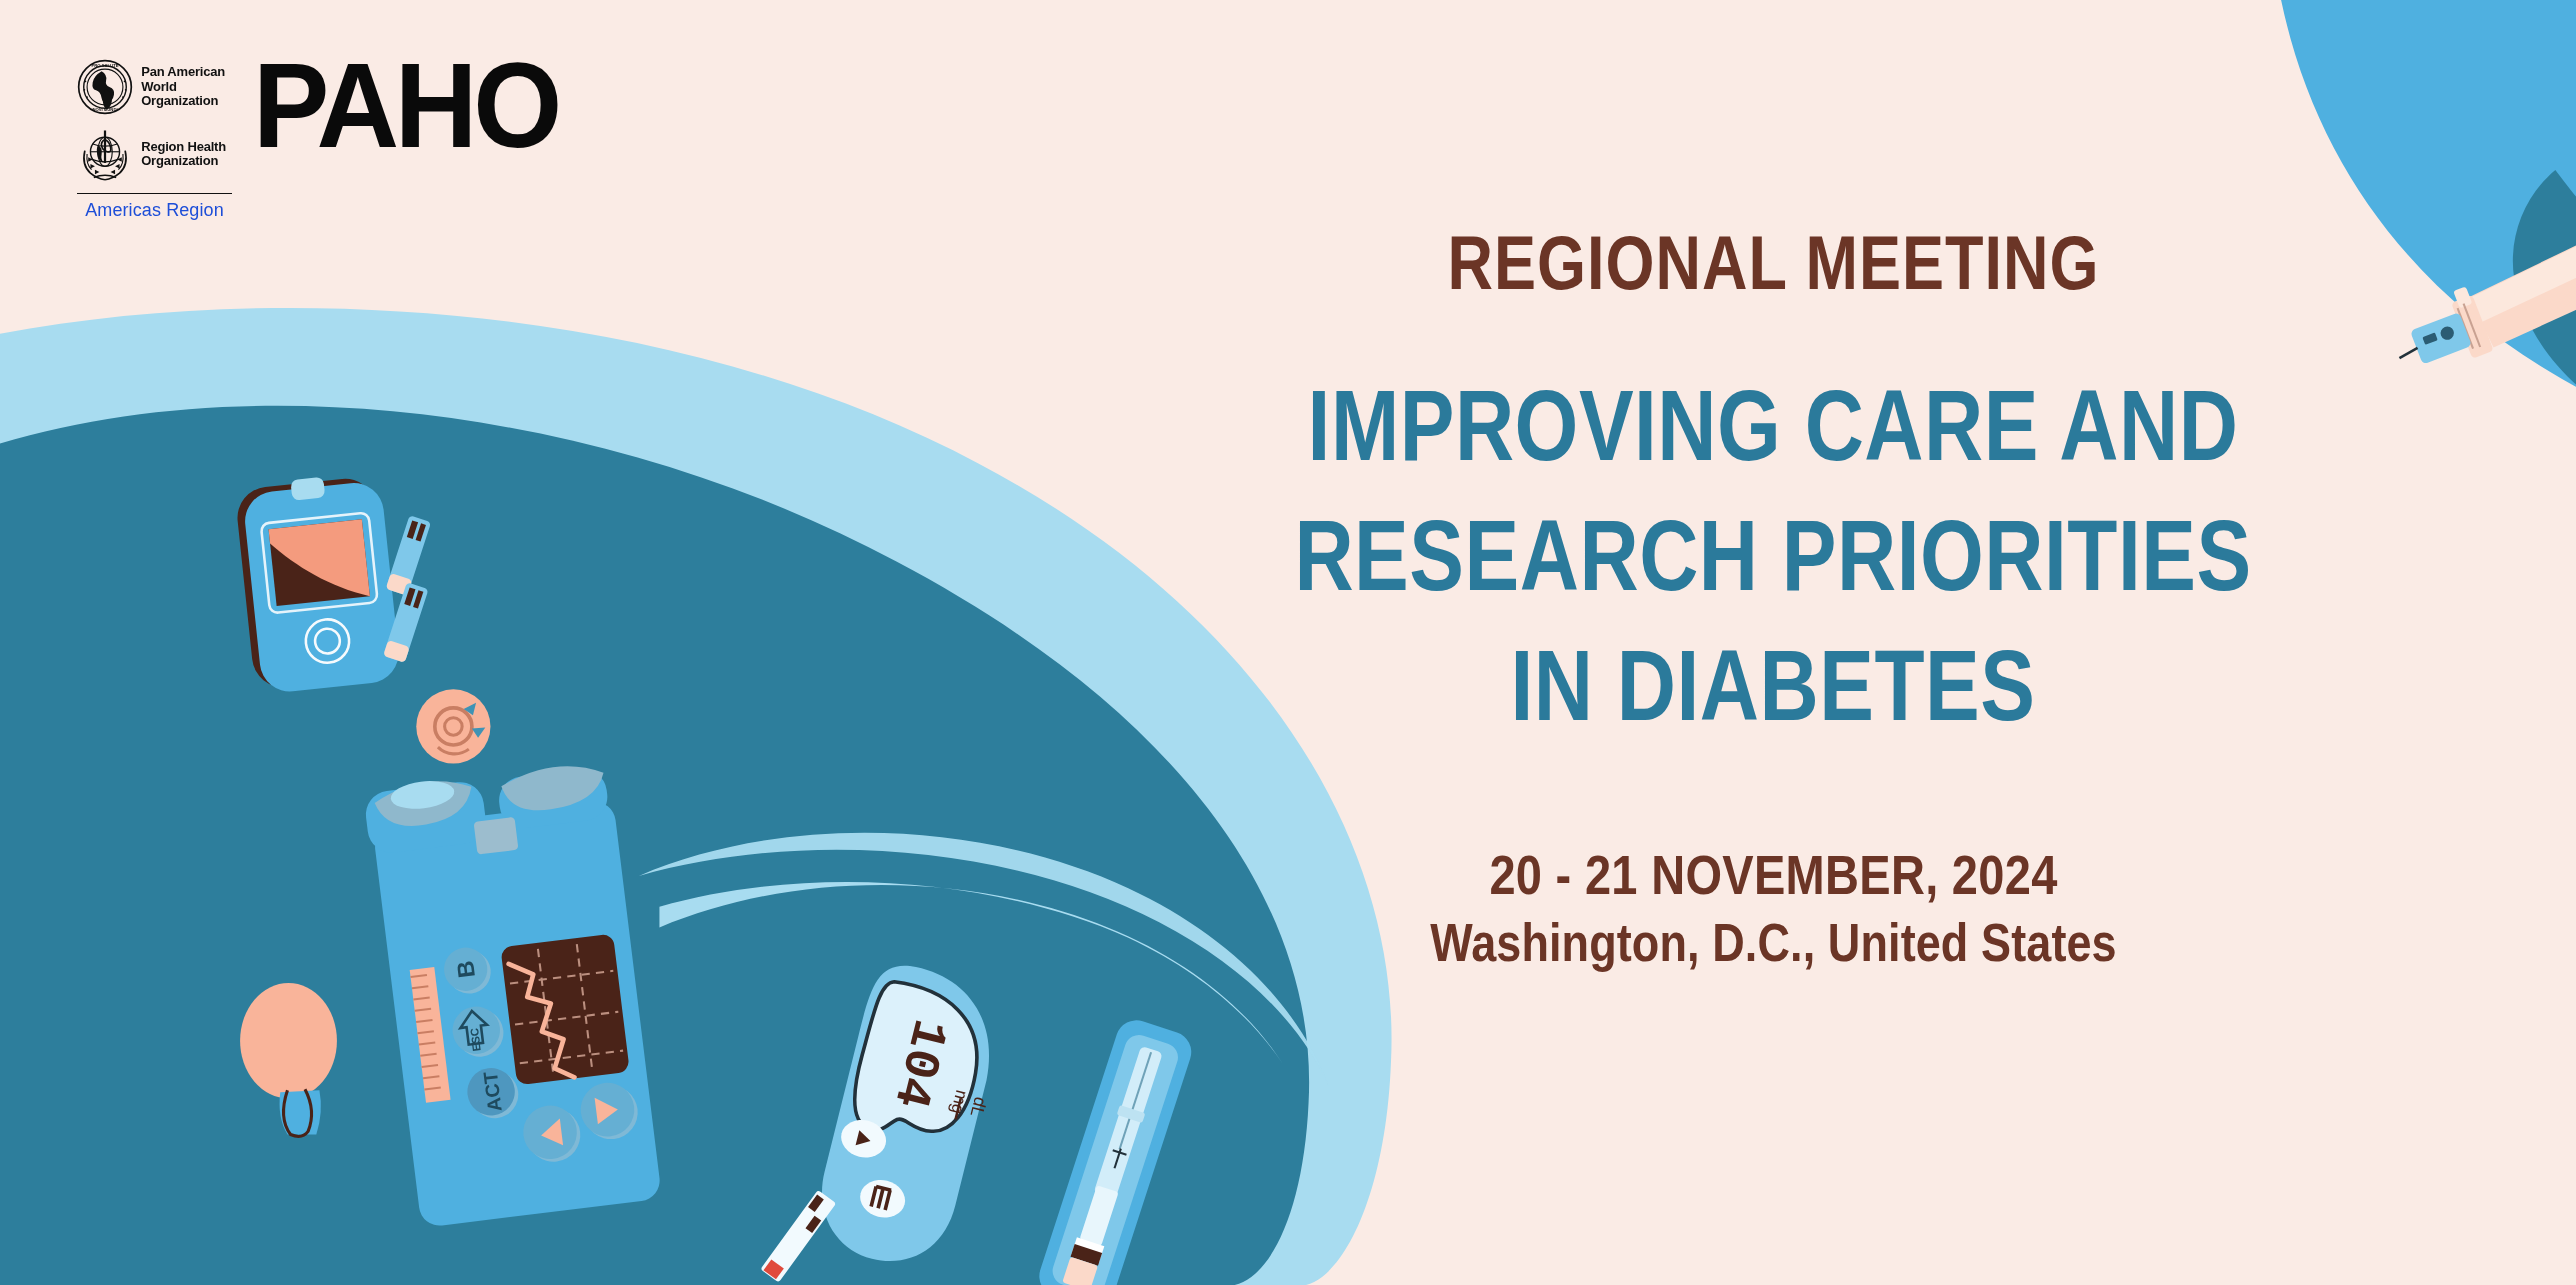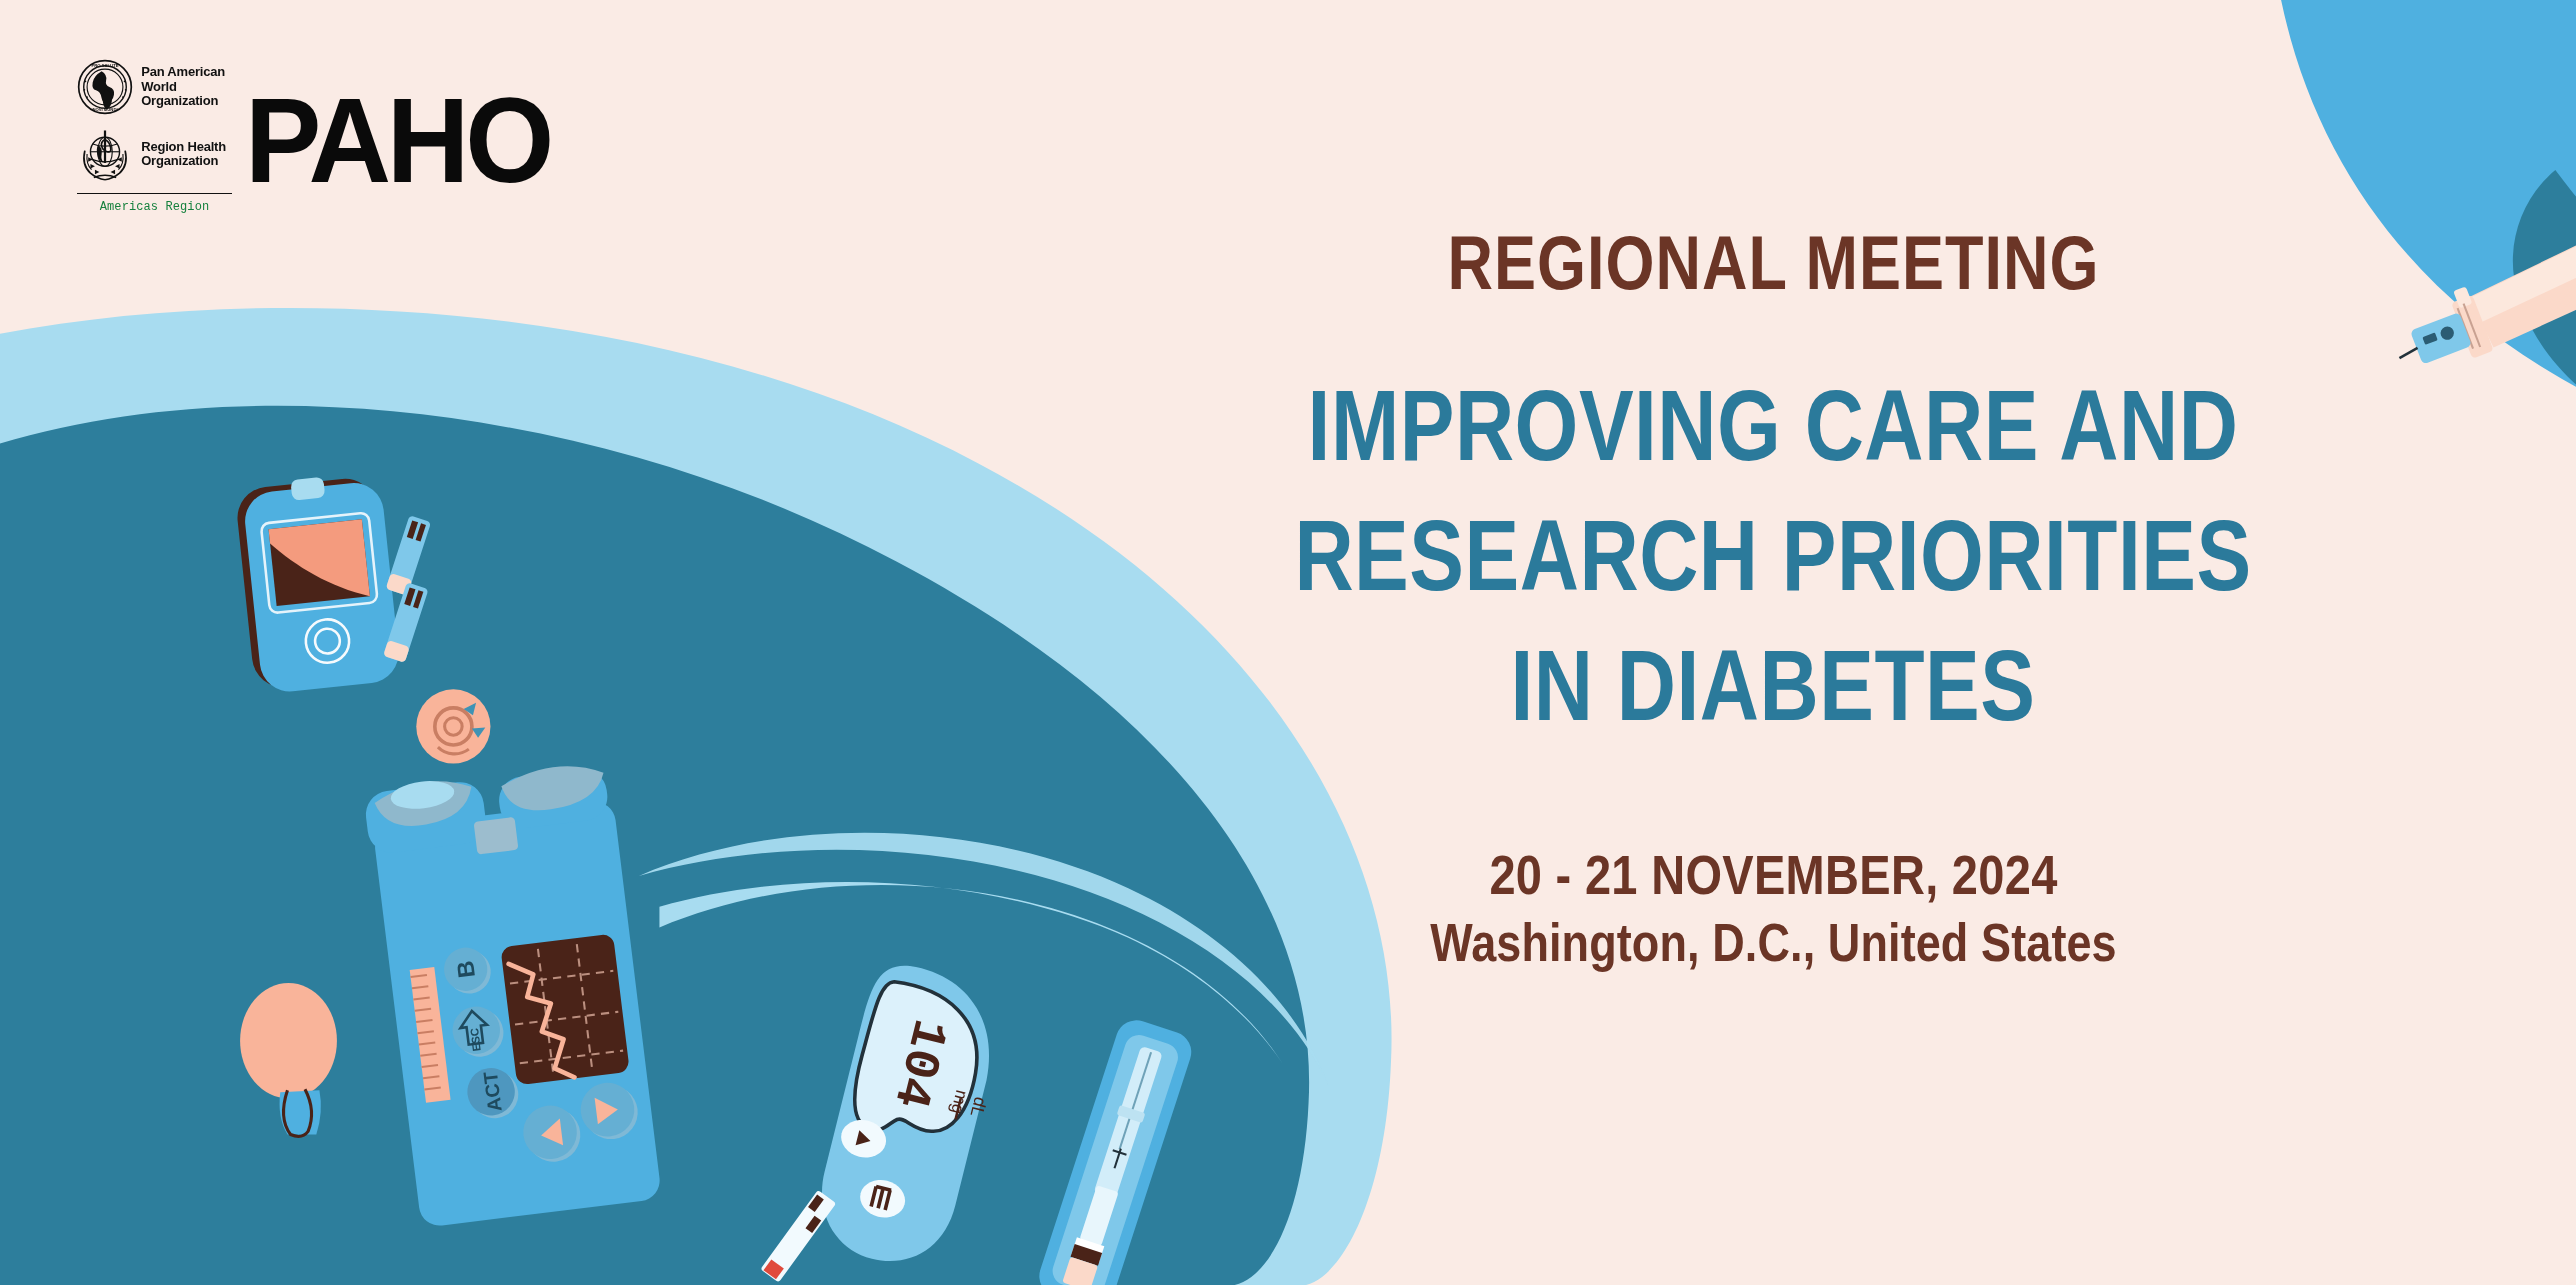--- a/index.html
+++ b/index.html
@@ -14,37 +14,37 @@
     position:absolute; inset:0;
     width:3561px; height:1286px;
     background:#FAEBE5;
   }
   .layer { position:absolute; inset:0; width:100%; height:100%; }
   svg.layer { display:block; }
 
   
   #logo-block {
     position:absolute; left:77px; top:59px;
-    display:flex; align-items:center; gap:13px;
+    display:flex; align-items:flex-start; gap:21px;
     z-index:40;
   }
   #paho-emblems { display:flex; flex-direction:column; width:155px; }
   .emblem-row { display:flex; align-items:center; gap:8.2px; }
   .emblem-row + .emblem-row { margin-top:11.3px; }
   .emblem-mark { flex:0 0 auto; }
   .emblem-text {
     color:#111; font-weight:bold;
     font-size:13px; line-height:1.12;
     letter-spacing:-0.2px;
   }
   #americas-divider {
     height:1.5px; background:#111; margin:10.3px 0 6.2px 0; width:100%;
   }
   #americas-region {
-    color:#15803d; font-size:12px; text-align:center; letter-spacing:0.1px;font-family:Liberation Mono, monospace;
+    color:#1d4ed8; font-size:18px; text-align:center; letter-spacing:0.1px;
   }
   #paho-wordmark {
     color:#0A0A0A;
     font-size:108px;
     font-weight:bold;
     line-height:0.82;
     letter-spacing:-4.1px;
     margin-top:-3.1px;
     font-family:"Liberation Sans", sans-serif;
     transform:scaleX(1.06) scaleY(1.12);

